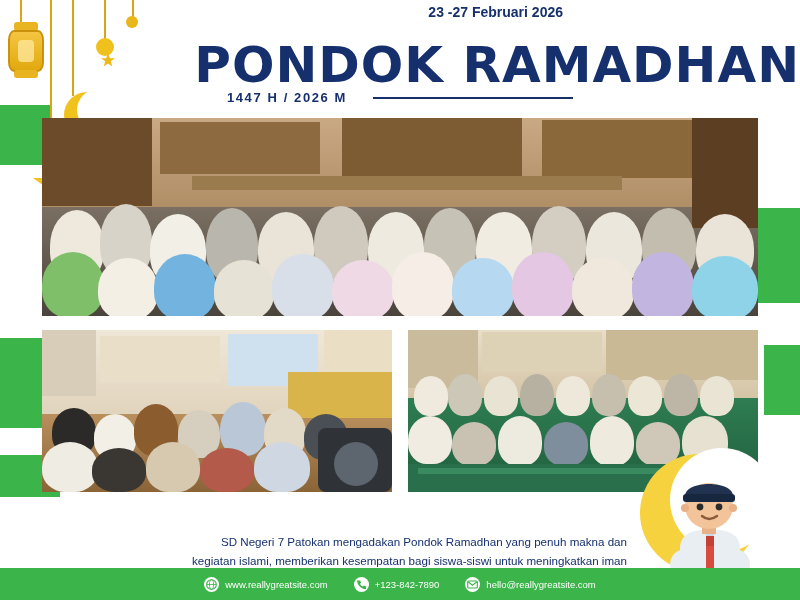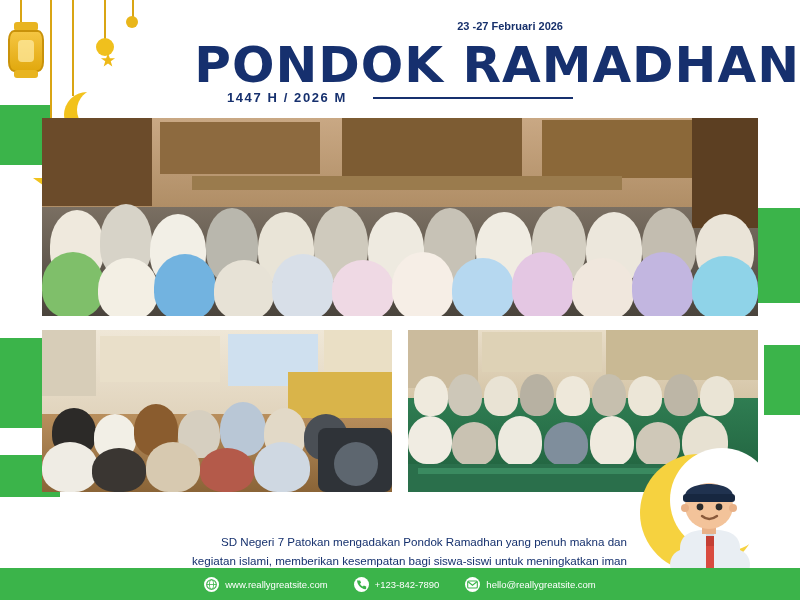--- a/index.html
+++ b/index.html
@@ -26,21 +26,21 @@
     display: flex; align-items: center; gap: 7px;
   }
   .badge-shield {
     width: 20px; height: 23px; position: relative;
   }
   .school-name {
     font-size: 12.5px; font-weight: bold; color: #17306b; letter-spacing: .1px;
   }
   .date-range {
     position: absolute; right: 237px; top: 4px;
-    font-size: 11px; font-weight: bold; color: #17306b; margin-top: 16px;
+    font-size: 14px; font-weight: bold; color: #17306b;
   }
 
   .main-title {
     position: absolute; left: 0; right: 0; top: 36px;
     text-align: right;
     font-size: 50px; font-weight: bold; letter-spacing: 1px;
     color: #16306e;
     font-family: "DejaVu Sans", sans-serif;
   }
   .subrow {

